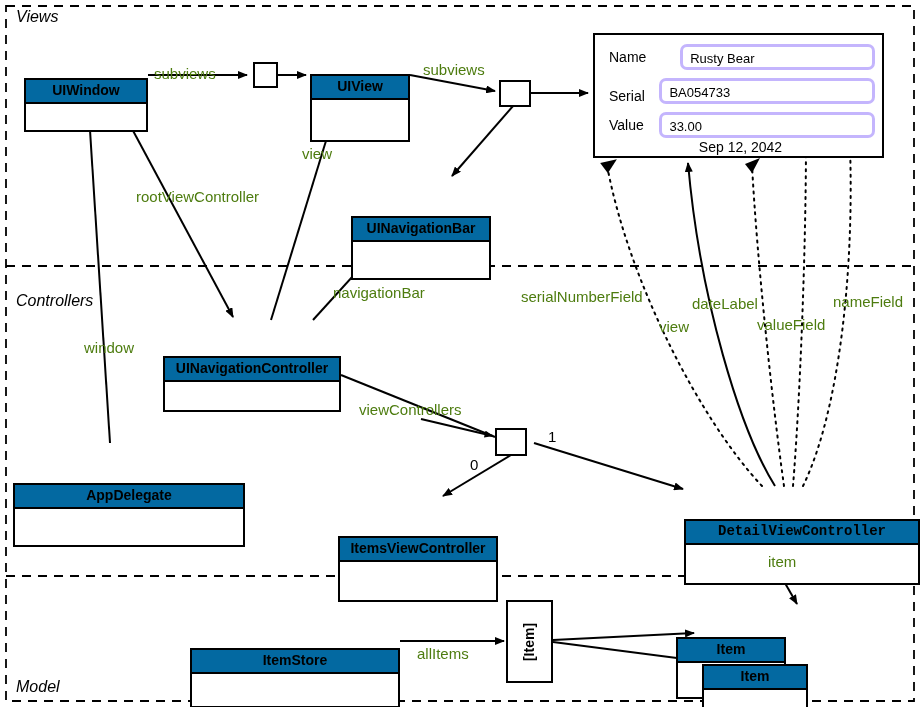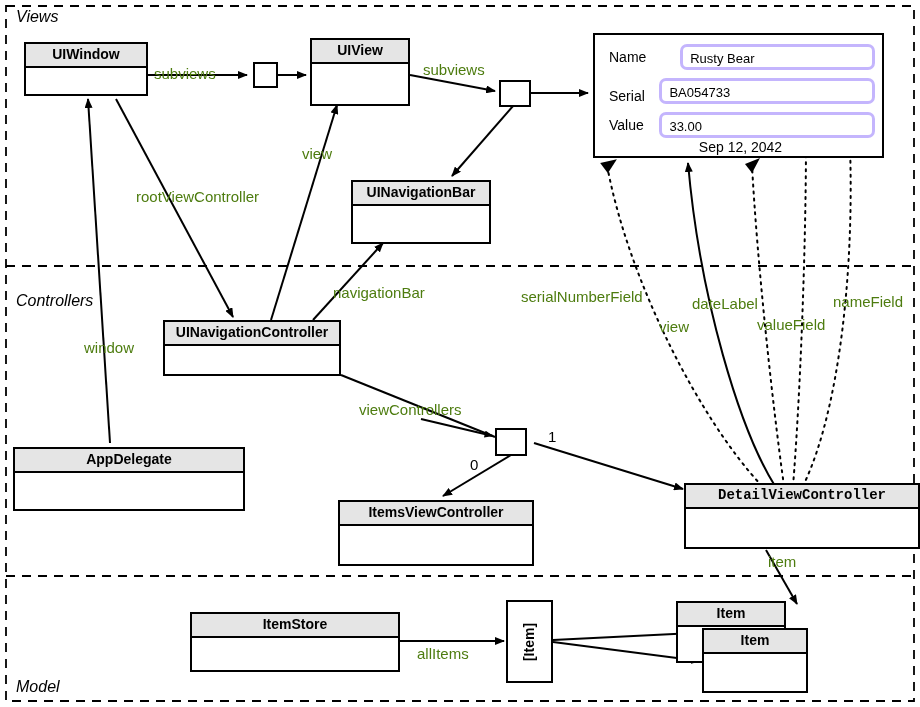--- a/index.html
+++ b/index.html
@@ -28,21 +28,22 @@
     position: absolute;
     font-style: italic;
     font-size: 16px;
     color: #000;
     white-space: nowrap;
   }
   .umlbox {
     position: absolute;
     box-sizing: border-box;
     border: 2px solid #000;
-    background: #e5e5e5;
+    background: #0369a1;
+    margin-top: 36px;
   }
   .umlbox .title {
     box-sizing: border-box;
     height: 24px;
     line-height: 21px;
     text-align: center;
     font-weight: bold;
     font-size: 14px;
     border-bottom: 2px solid #000;
     white-space: nowrap;
@@ -223,21 +224,21 @@
     <div class="body" style="height:28px;"></div>
   </div>
 
   <div class="umlbox" style="left:13px; top:447px; width:232px; height:64px;">
     <div class="title">AppDelegate</div>
     <div class="body" style="height:36px;"></div>
   </div>
 
   <div class="connector-square" style="left:495px; top:428px; width:32px; height:28px;"></div>
 
-  <div class="umlbox" style="left:338px; top:500px; width:196px; height:66px;">
+  <div class="umlbox" style="left:338px; top:500px; width:160px; height:66px;">
     <div class="title">ItemsViewController</div>
     <div class="body" style="height:38px;"></div>
   </div>
 
   <div class="umlbox" style="left:684px; top:483px; width:236px; height:66px;font-family:Liberation Mono, monospace;">
     <div class="title">DetailViewController</div>
     <div class="body" style="height:38px;"></div>
   </div>
 
   <div class="umlbox" style="left:190px; top:612px; width:210px; height:60px;">

